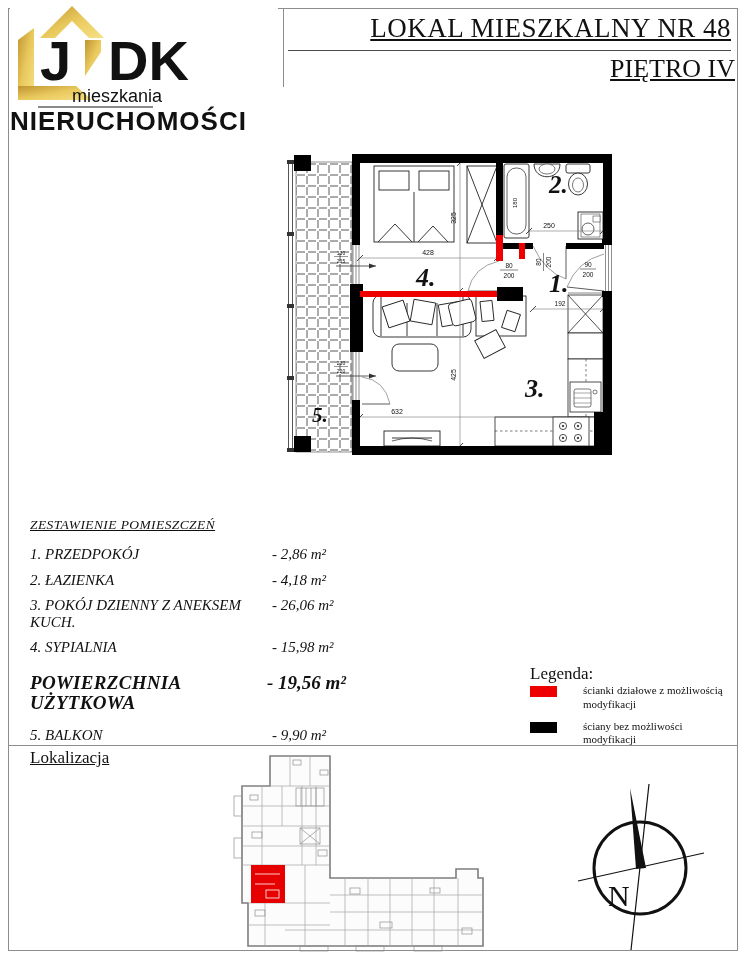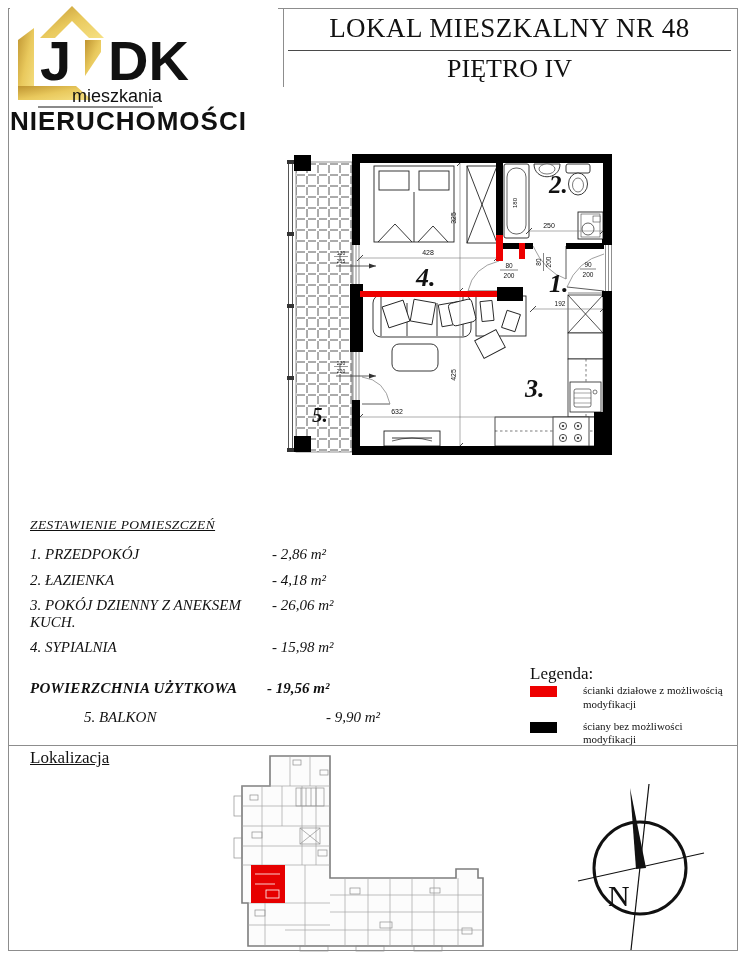--- a/index.html
+++ b/index.html
@@ -7,33 +7,33 @@
         font-family:"Liberation Serif","DejaVu Serif",serif;color:#111;}
   .abs{position:absolute;}
   #page-frame{left:8px;top:8px;width:728px;height:941px;border:1px solid #8d8d8d;}
   #section-sep{left:8px;top:745px;width:729px;height:1px;background:#8d8d8d;}
   #title-divider{left:283px;top:9px;width:1px;height:78px;background:#8d8d8d;}
 
   
   #logo{left:10px;top:0px;width:268px;height:138px;background:#fff;}
 
   
-  #title-block{left:284px;top:13px;width:451px;text-align:center;}
+  #title-block{left:284px;top:13px;width:451px;text-align:right;text-decoration:underline;}
   #title-block .t1{font-size:27px;letter-spacing:.5px;border-bottom:1px solid #4a4a4a;
                    padding-bottom:6px;margin:0 4px;}
   #title-block .t2{font-size:26px;margin-top:3px;}
 
   
   #rooms-list{left:30px;top:517px;width:350px;font-style:italic;}
   #rooms-list .heading{font-size:13.5px;text-decoration:underline;letter-spacing:.4px;margin:0 0 13px 0;}
   .room-row{display:flex;margin-bottom:9px;font-size:15px;line-height:1.1;}
   .room-row .lbl{width:242px;}
-  .room-row.total{font-weight:bold;font-size:15px;margin-top:24px;margin-bottom:9px;}
+  .room-row.total{font-weight:bold;font-size:19px;margin-top:17px;margin-bottom:9px;}
   .room-row.total .lbl{width:237px;letter-spacing:.3px;}
-  .room-row.balcony{margin-top:13px;justify-content:flex-end;}
+  .room-row.balcony{margin-top:13px;}
 
   
   #legend{left:530px;top:664px;width:205px;font-size:11px;}
   #legend .legend-title{font-size:17px;margin-bottom:0;}
   .legend-item{display:flex;gap:26px;margin-bottom:8px;line-height:1.25;}
   .legend-swatch{width:27px;height:11px;flex:0 0 27px;margin-top:2px;}
   .legend-swatch.red{background:#ee0000;}
   .legend-swatch.black{background:#000;}
 
   

